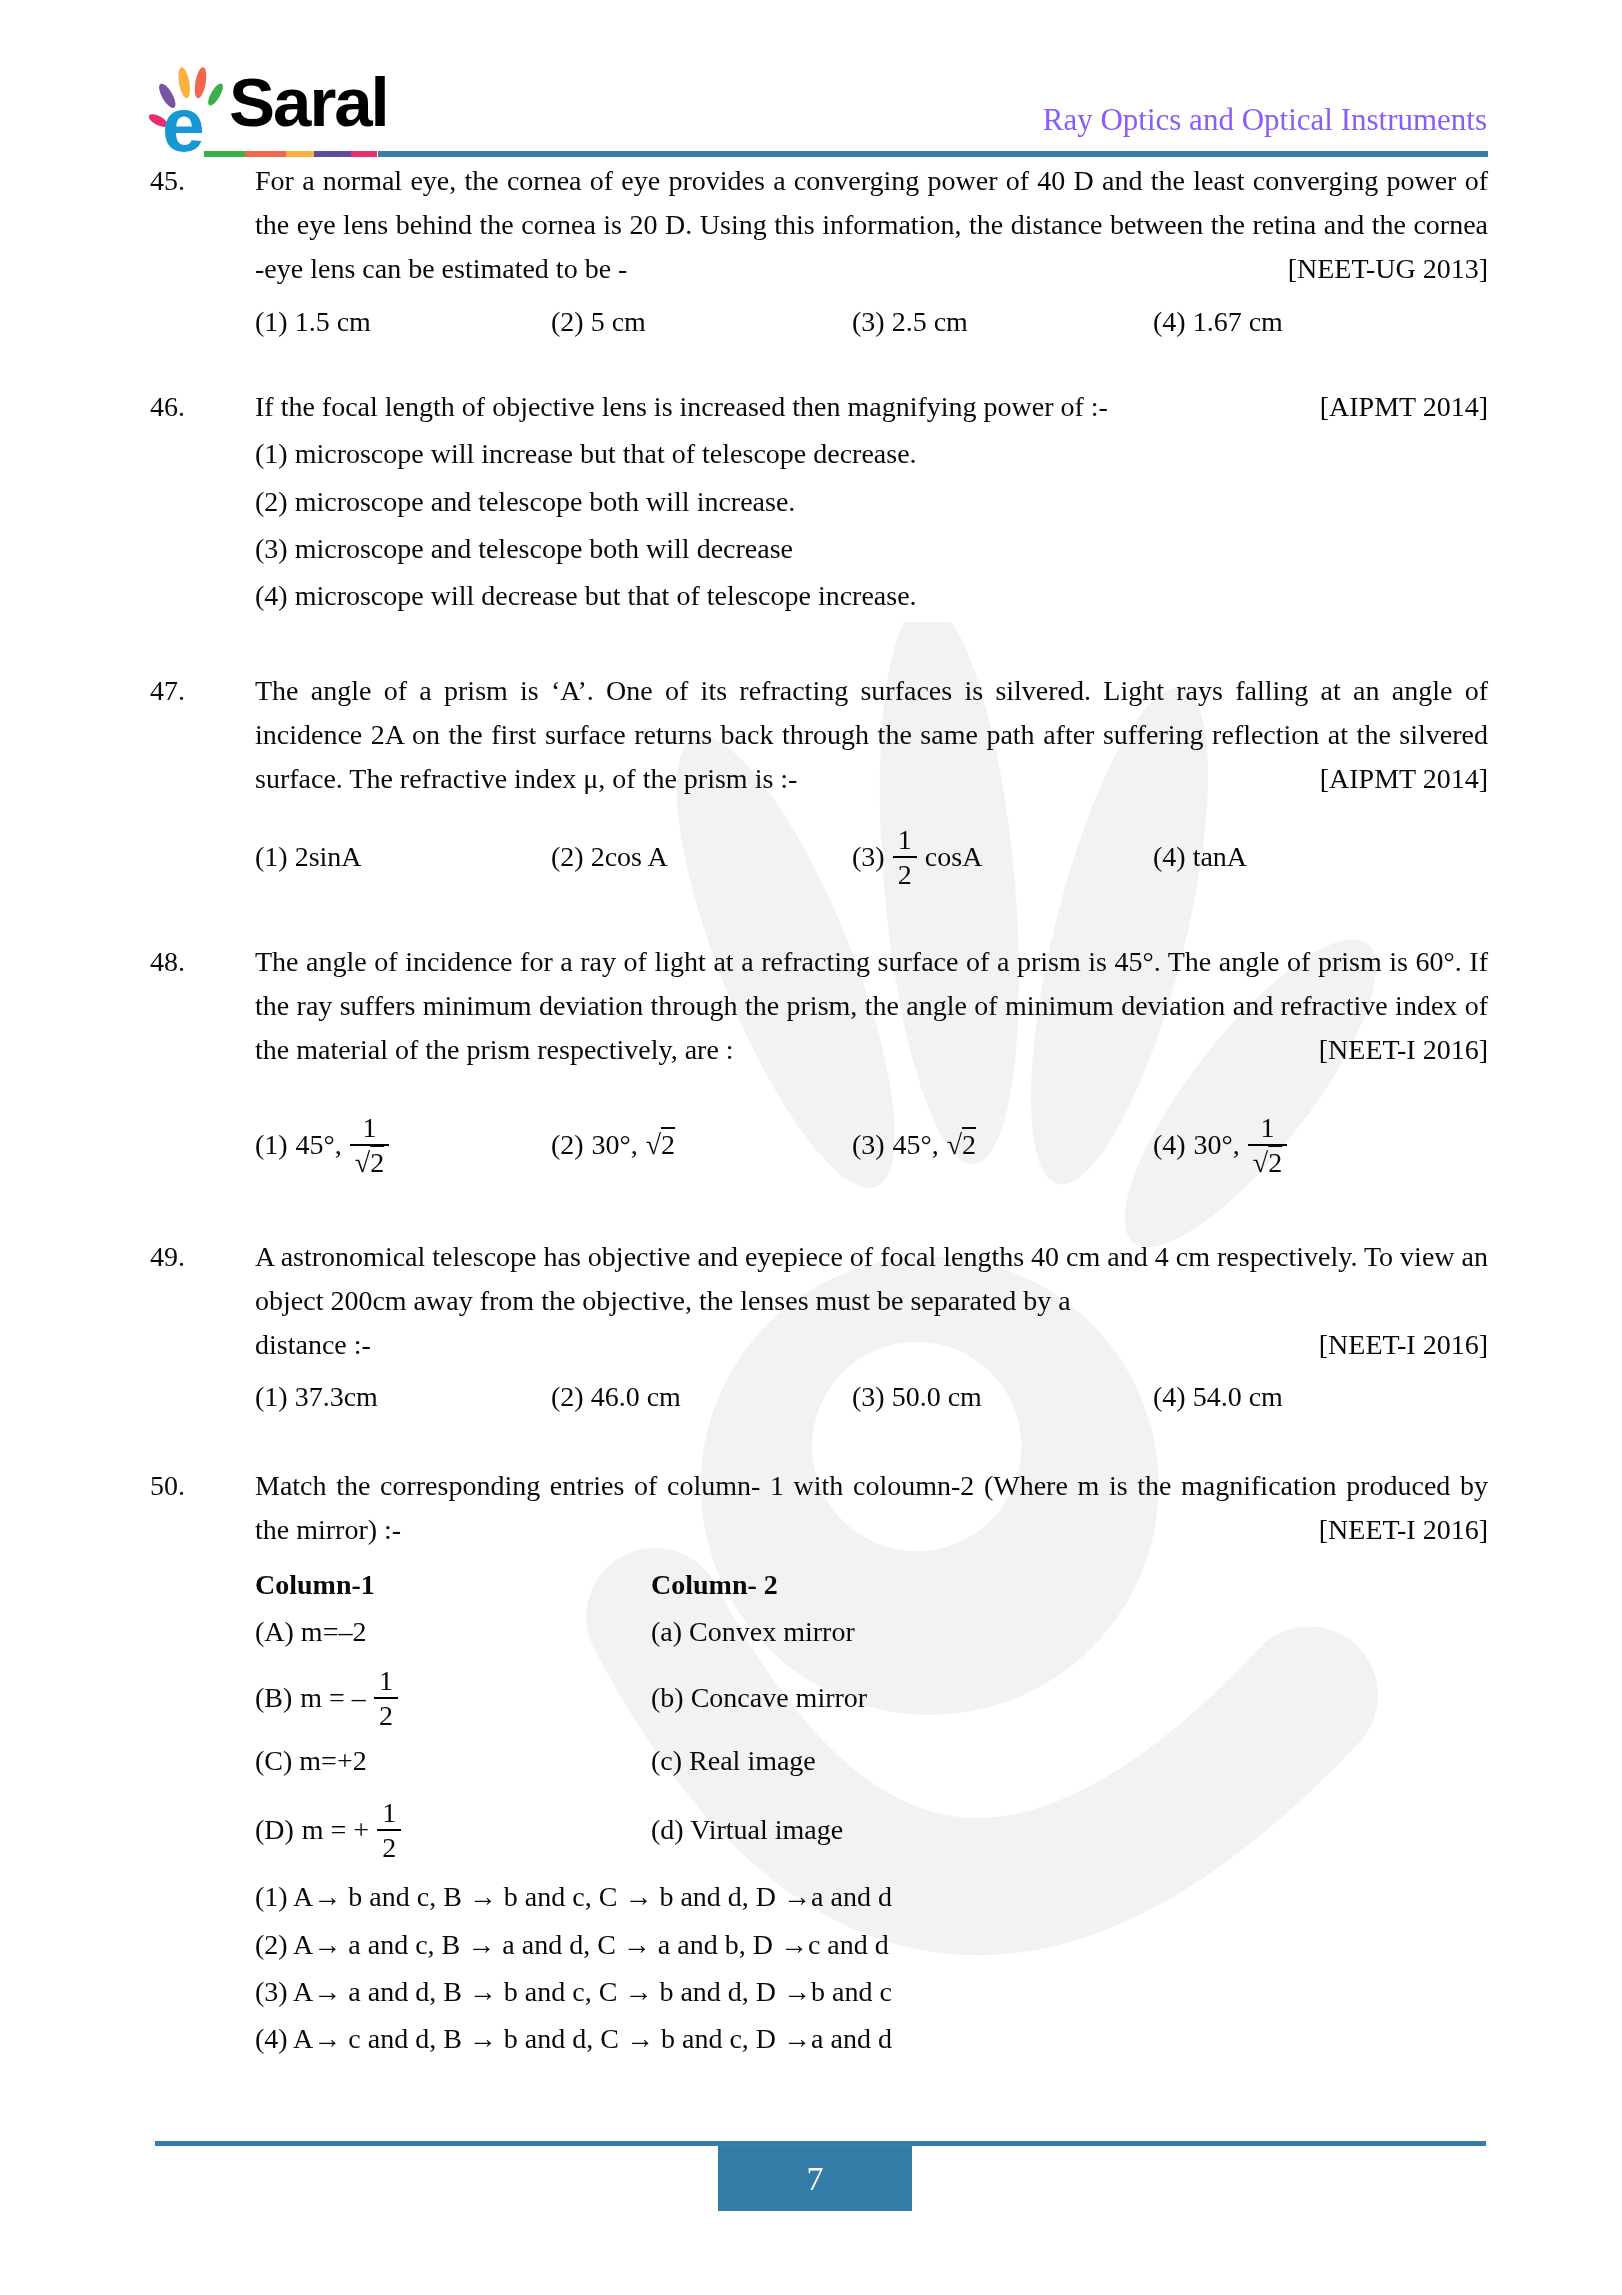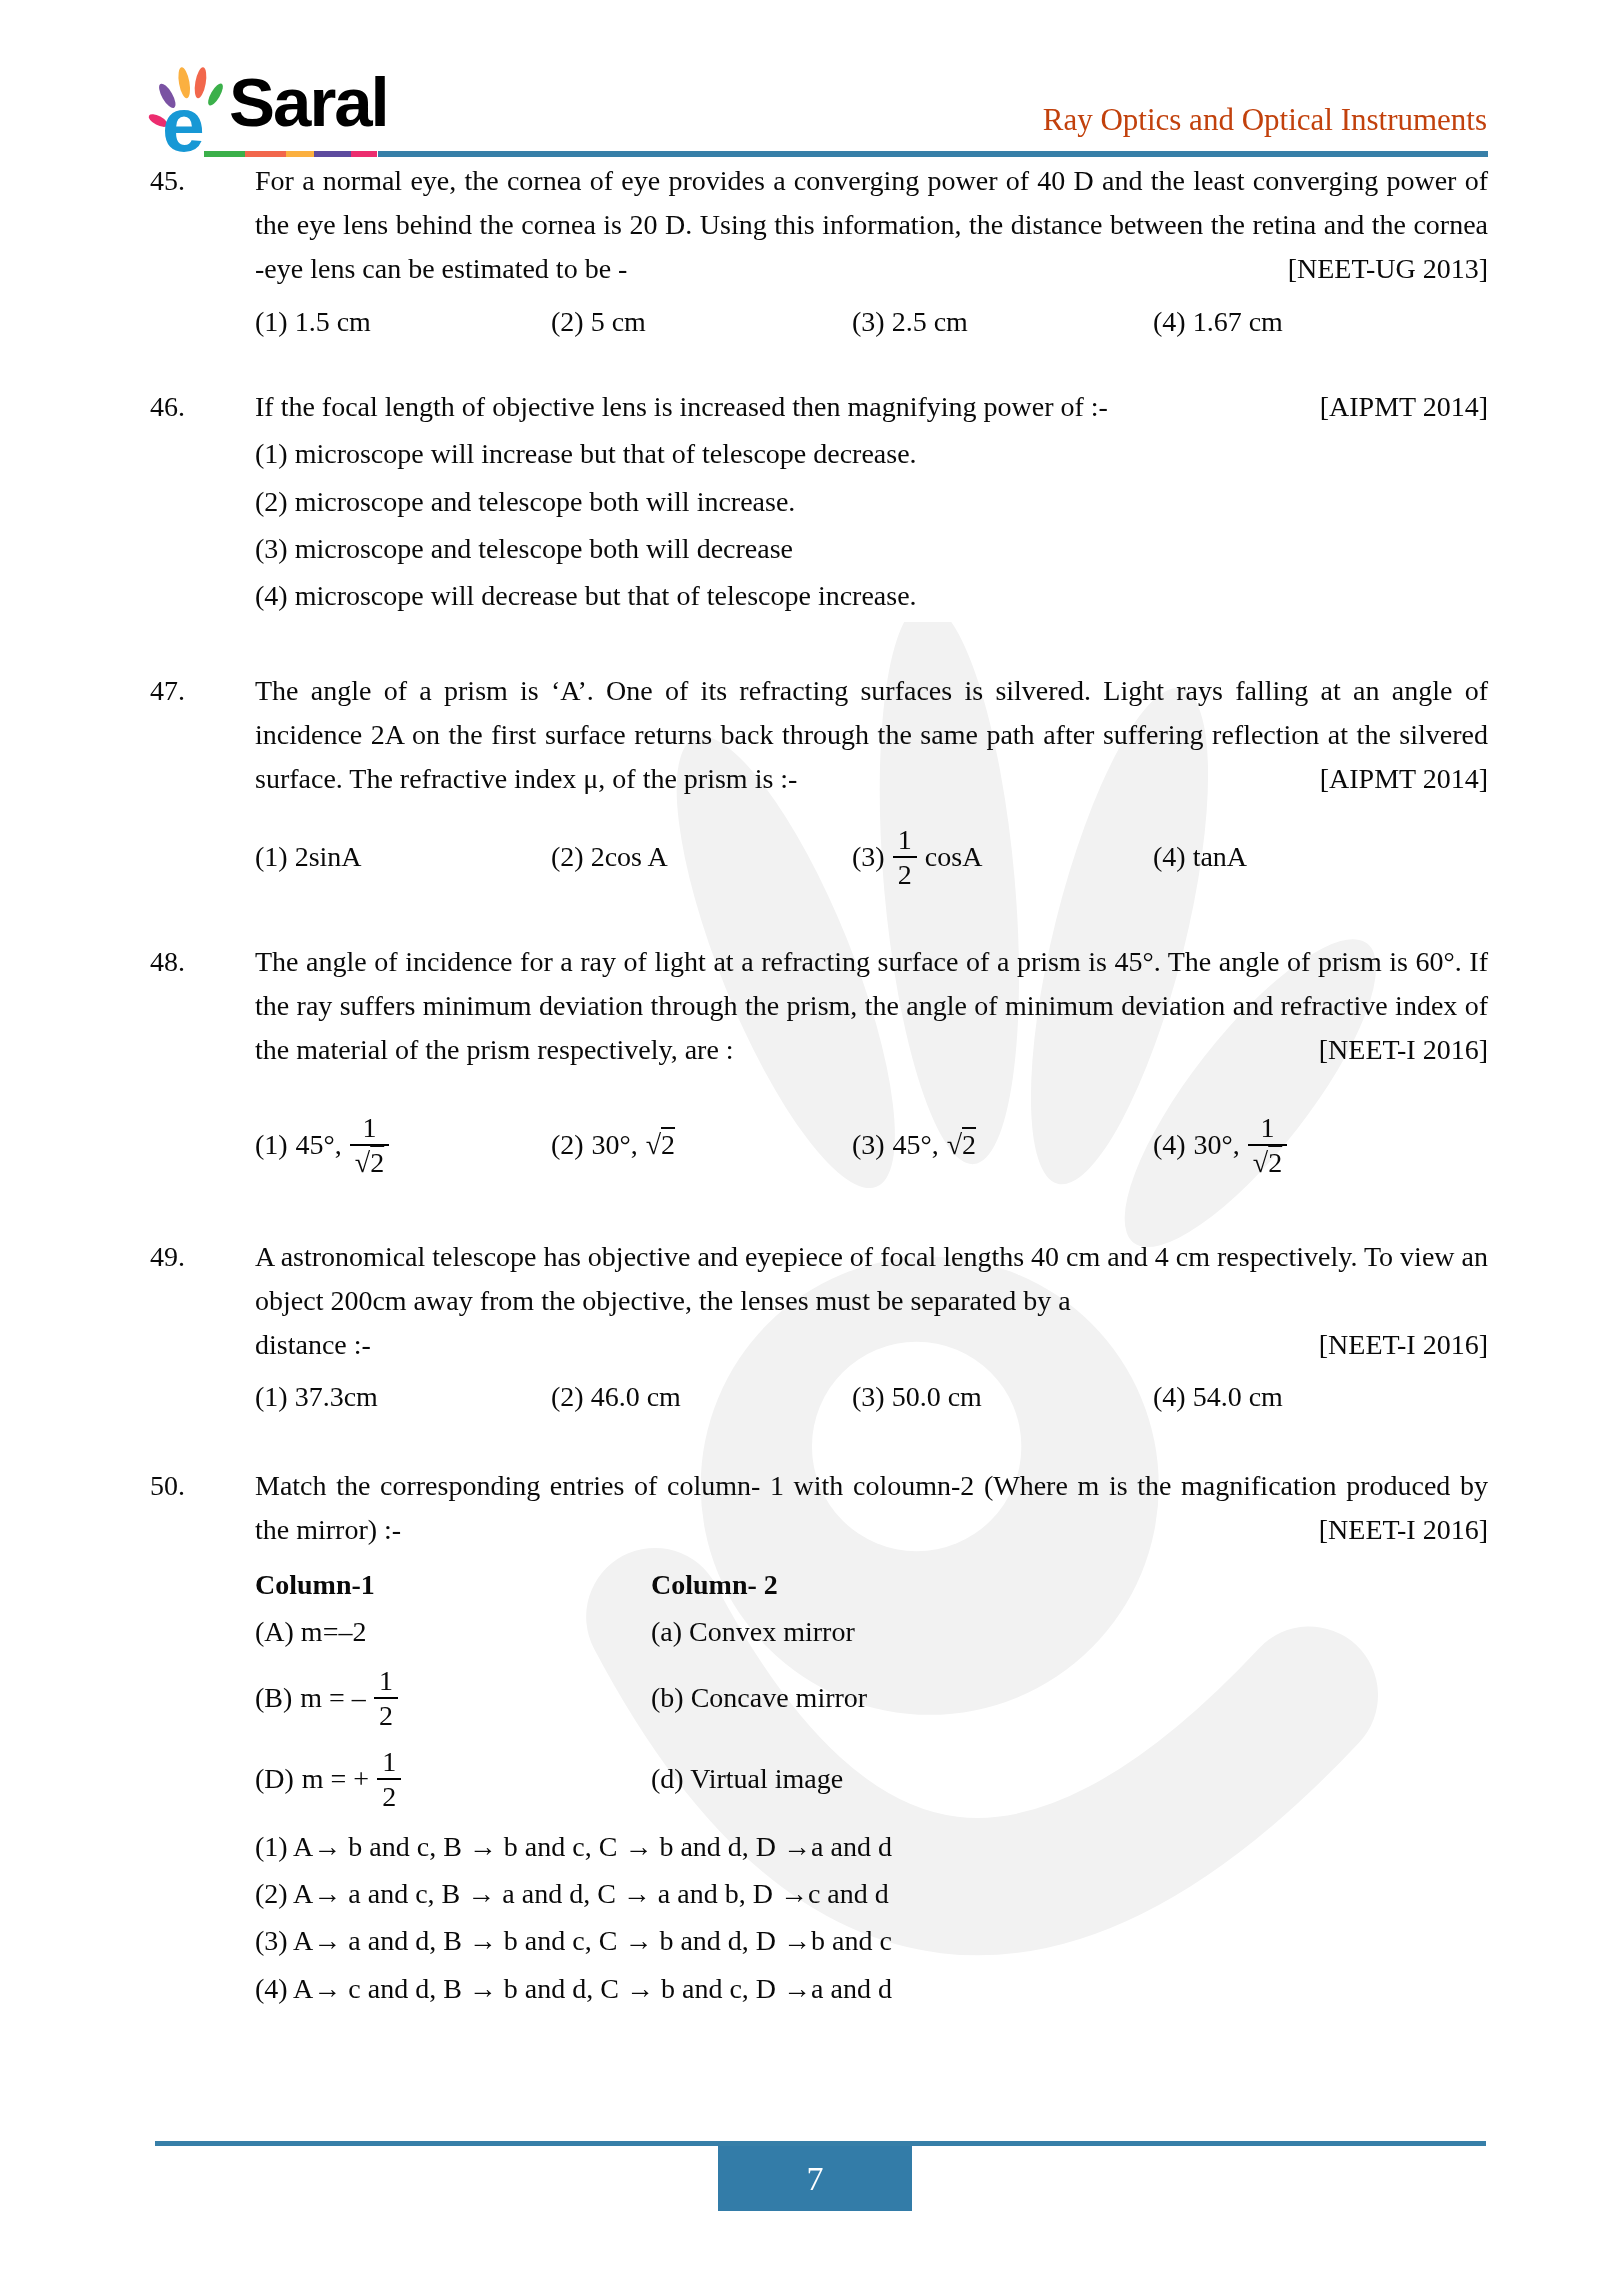--- a/index.html
+++ b/index.html
@@ -14,21 +14,21 @@
   
   .logo{position:absolute;left:145px;top:58px;width:314px;height:101px;z-index:2;}
   .logo svg{position:absolute;left:0;top:0;}
   .brand{
     position:absolute;left:84px;top:9.2px;
     font-family:"Liberation Sans", sans-serif;font-weight:bold;
     font-size:69px;line-height:72px;color:#000000;letter-spacing:-2px;
   }
   .header-title{
     position:absolute;top:102px;right:135px;z-index:2;
-    font-size:31px;line-height:35px;color:#c2410c;
+    font-size:31px;line-height:35px;color:#8b5cf6;
   }
   .top-rule{position:absolute;left:204px;top:151px;height:5.9px;display:flex;z-index:2;}
   .top-rule .seg{height:5.9px;}
   
   .q{position:absolute;left:255px;width:1233px;z-index:2;}
   .qnum{position:absolute;left:-105px;top:0;font-weight:normal;}
   .qtext{text-align:justify;}
   .qtag{float:right;font-weight:normal;margin-left:26px;}
   .opts4{display:grid;grid-template-columns:296px 301px 301px 1fr;align-items:center;}
   .opt{display:flex;align-items:center;gap:7.9px;}
@@ -214,20 +214,24 @@
         <span>(B)</span>
         <span>m = –</span>
         <span class="frac">
           <span class="fn">1</span>
           <span class="fd">2</span>
         </span>
       </div>
       <div>(b) Concave mirror</div>
     </div>
 
+    <div class="match-row" style="margin-top:6.5px;">
+      <div>(C) m=+2</div>
+      <div>(c) Real image</div>
+    </div>
 
     <div class="match-row" style="margin-top:13px;">
       <div class="opt">
         <span>(D)</span>
         <span>m = +</span>
         <span class="frac">
           <span class="fn">1</span>
           <span class="fd">2</span>
         </span>
       </div>

